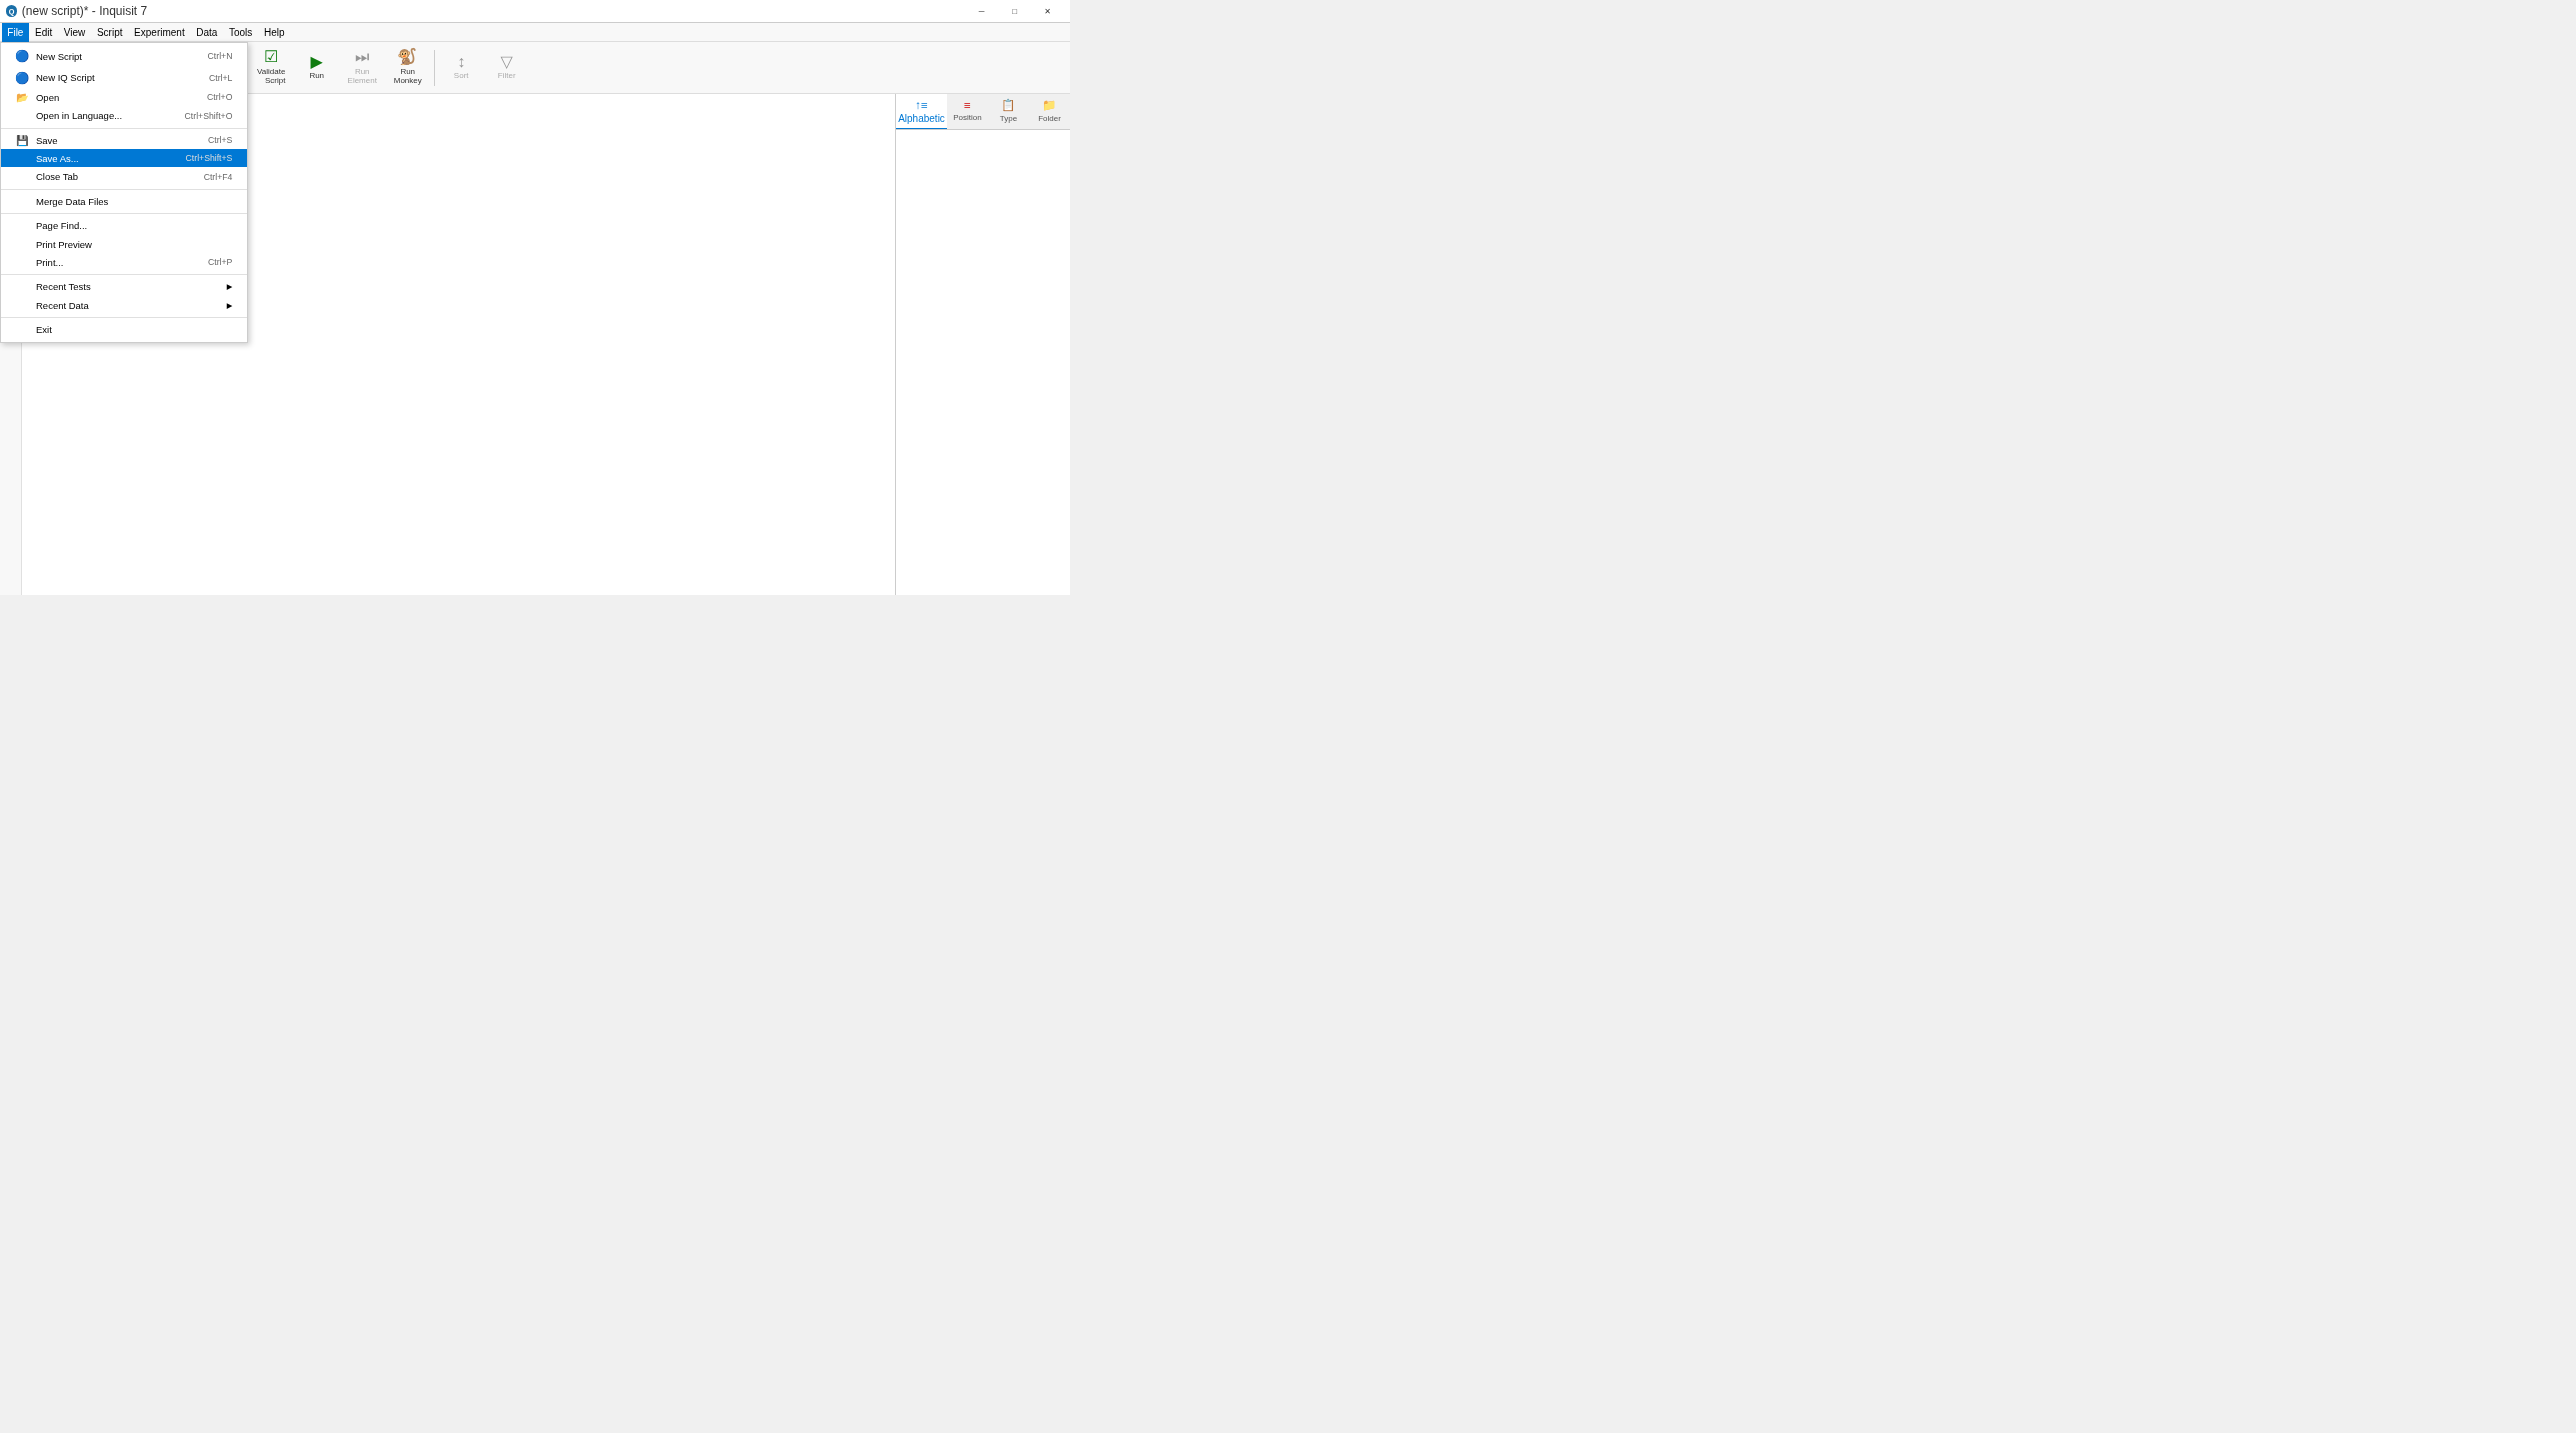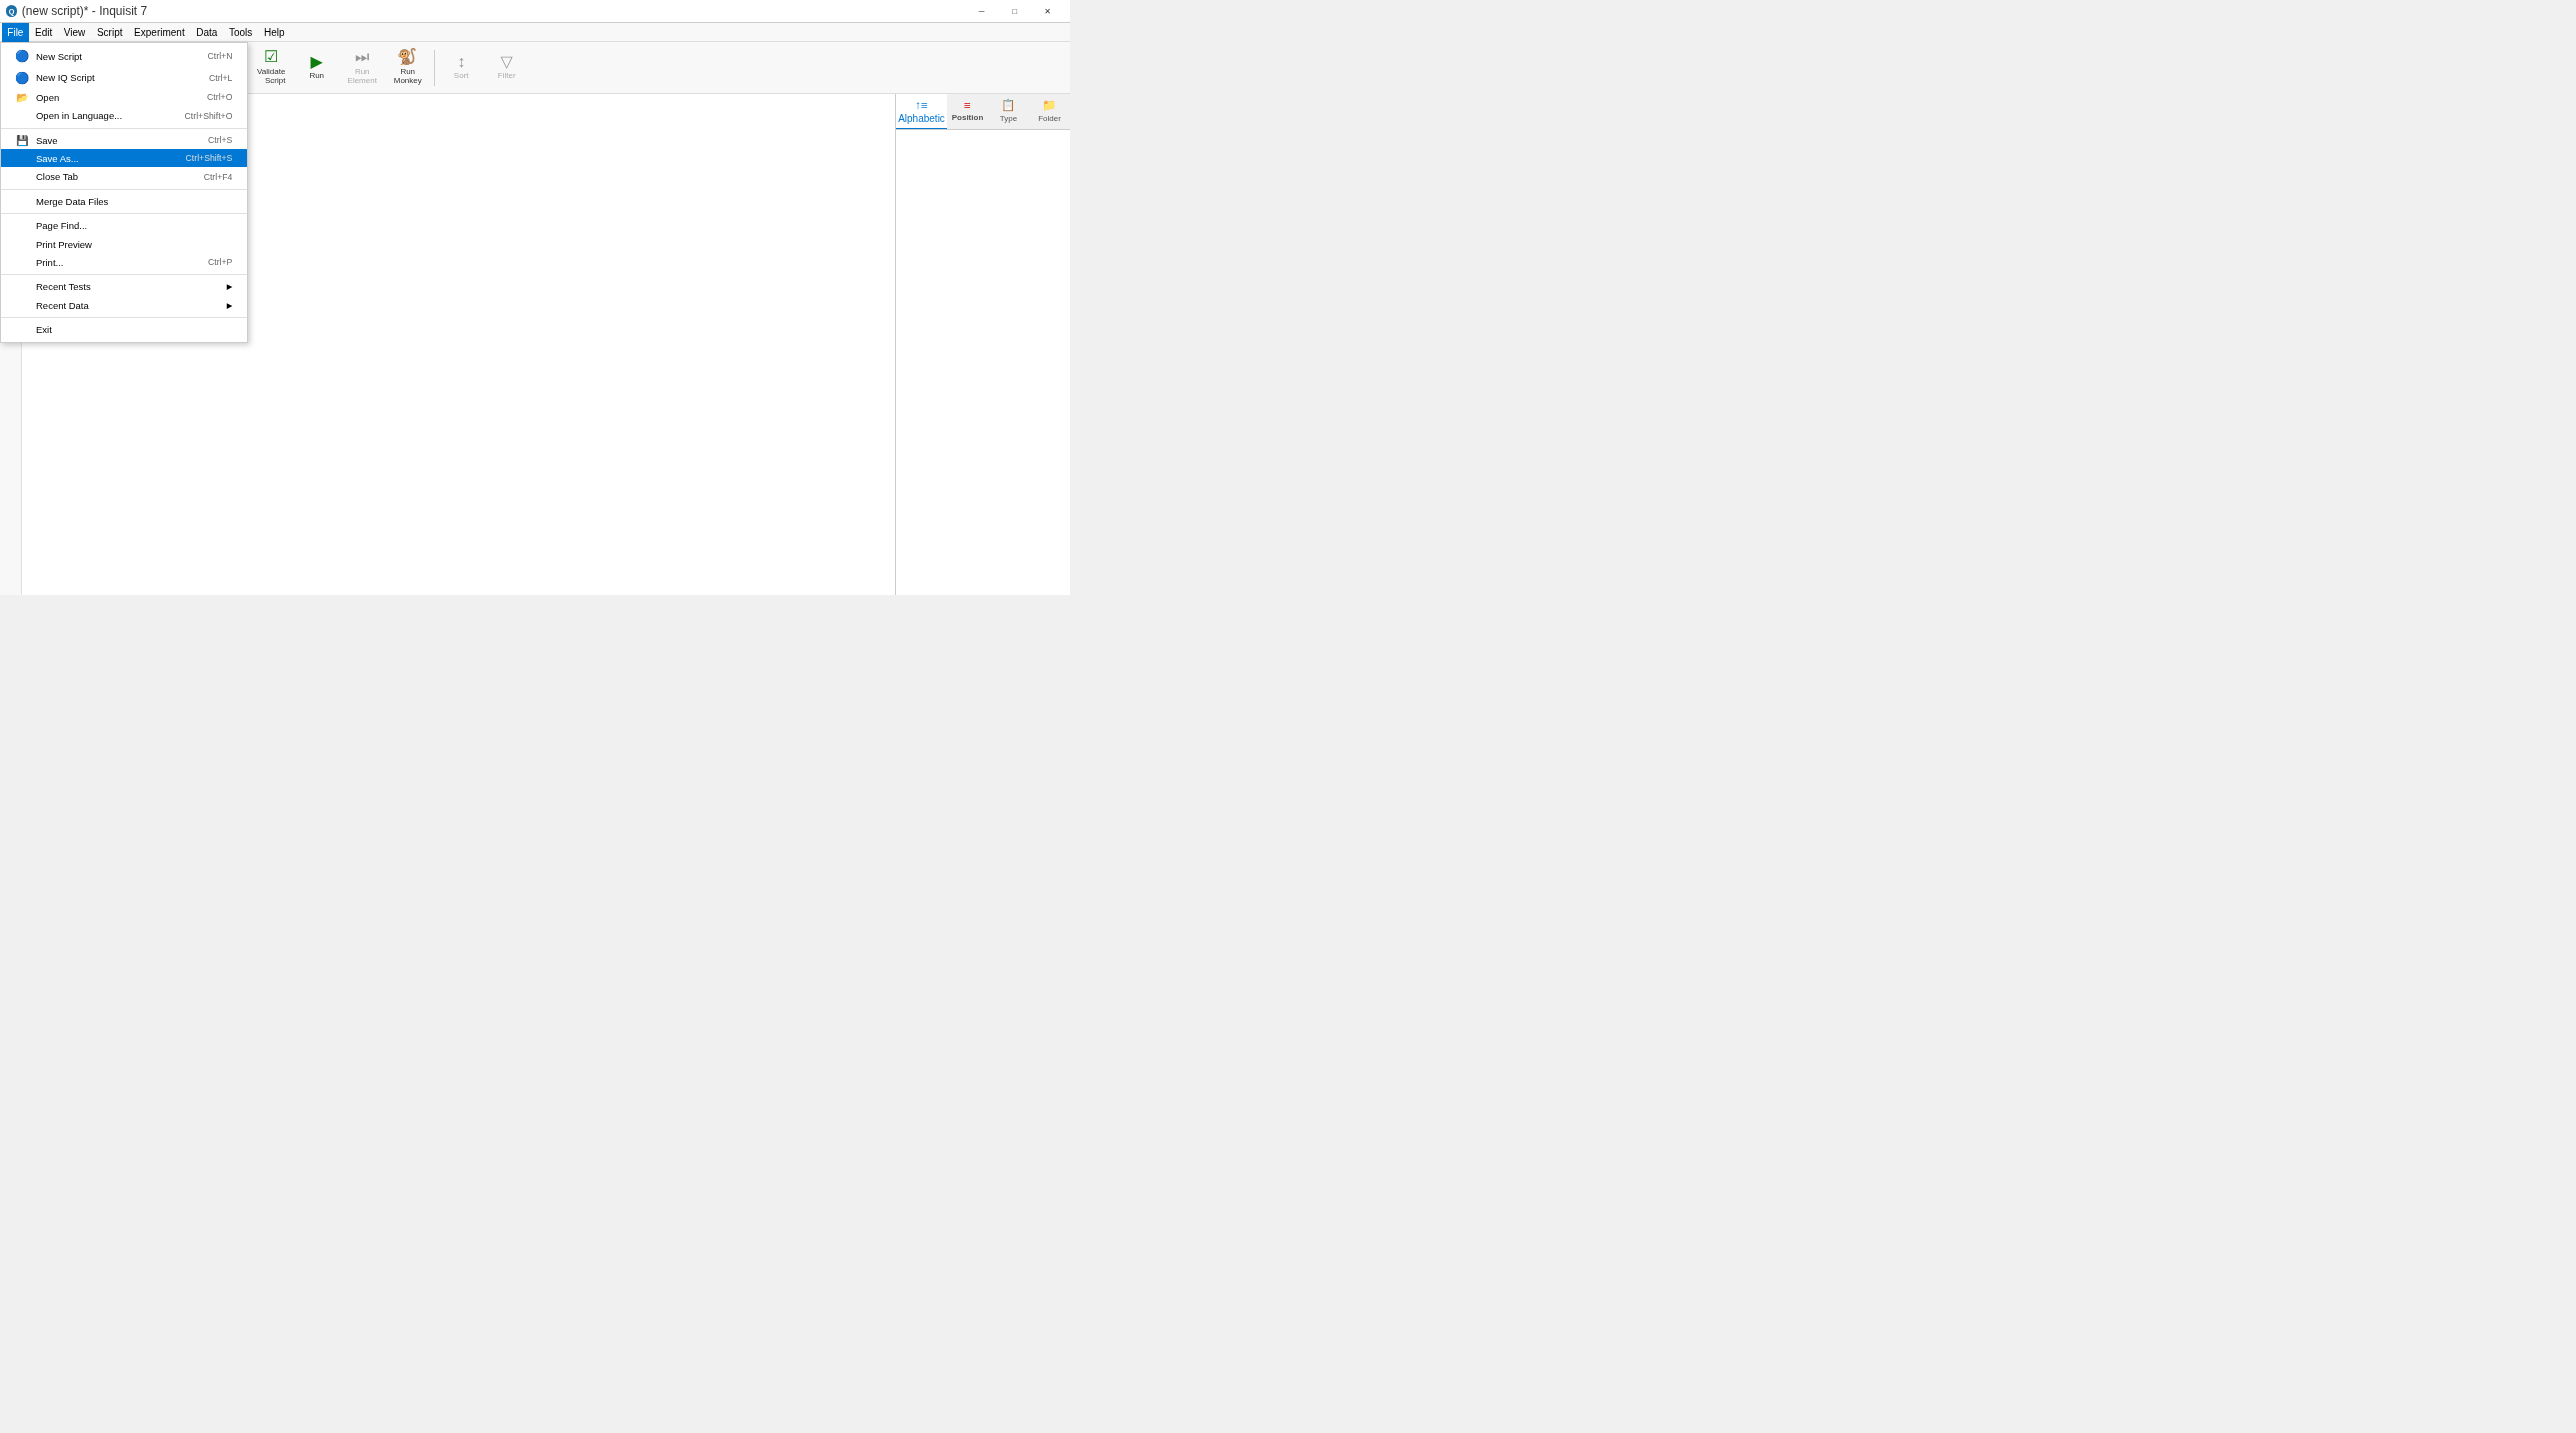--- a/index.html
+++ b/index.html
@@ -441,21 +441,21 @@
   </div>
 
   <div id="right-panel">
     <div id="right-panel-tabs">
       <div class="rp-tab active">
         <span class="rp-tab-icon" style="font-size:11.6px;color:#0078d4;">↑≡</span>
         <span style="font-size:10px;">Alphabetic</span>
       </div>
       <div class="rp-tab">
         <span class="rp-tab-icon" style="font-size:11.6px;color:#c00;">≡</span>
-        <span style="font-size:8px;font-weight:bold;">Position</span>
+        <span style="font-size:8px;">Position</span>
       </div>
       <div class="rp-tab">
         <span class="rp-tab-icon" style="font-size:11.6px;color:#c00;">📋</span>
         <span style="font-size:8px;">Type</span>
       </div>
       <div class="rp-tab">
         <span class="rp-tab-icon" style="font-size:11.6px;color:#e8a000;">📁</span>
         <span style="font-size:8px;">Folder</span>
       </div>
     </div>

